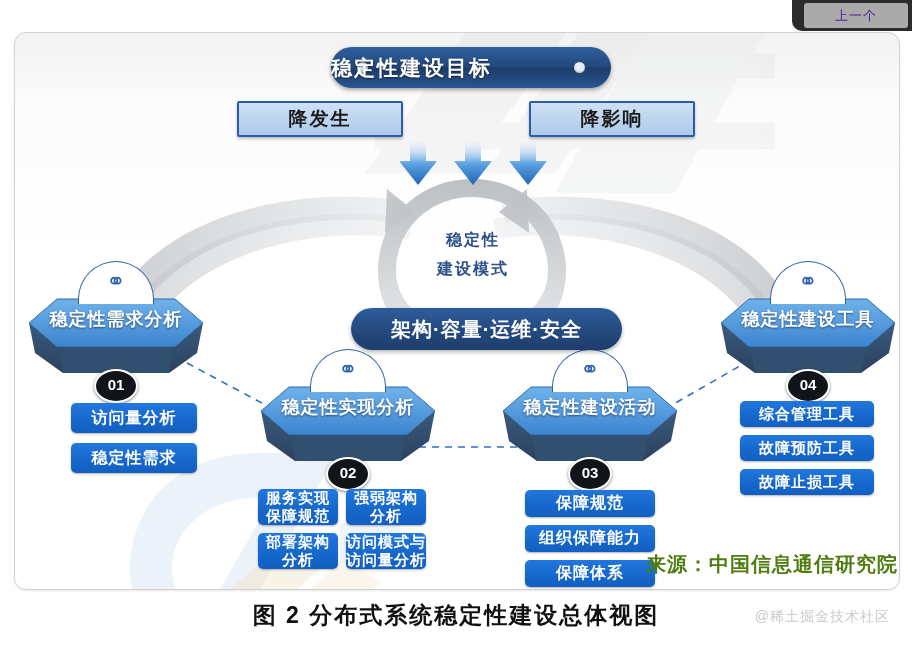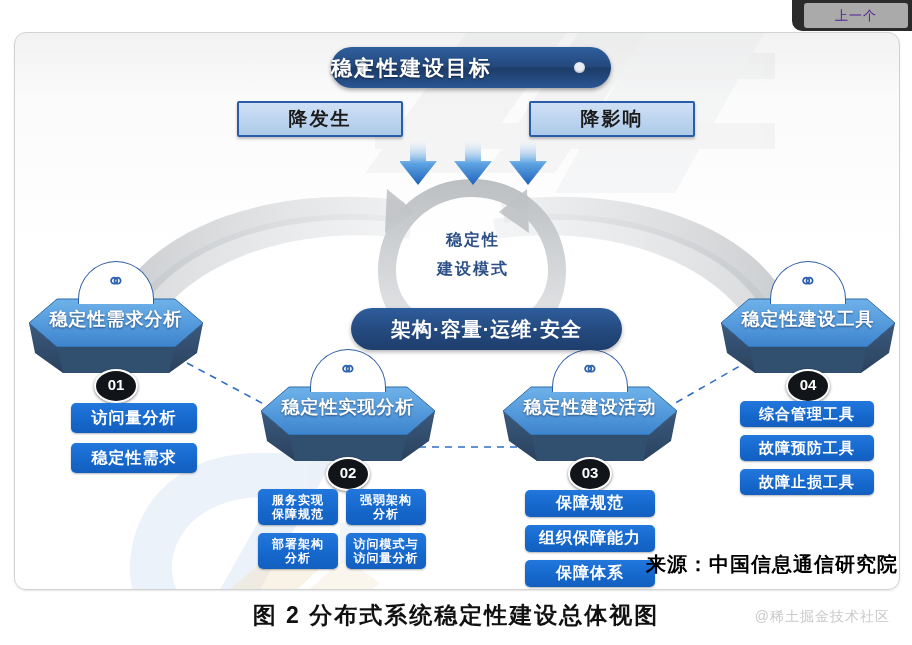--- a/index.html
+++ b/index.html
@@ -147,32 +147,32 @@
     text-align:center;display:flex;align-items:center;justify-content:center;
     box-shadow:0 1px 2px rgba(0,0,0,.30);
     letter-spacing:1px;line-height:1.18;
   }
 
   
   .chips-01{left:56px;top:370px;width:130px;flex-direction:column;gap:10px;}
   .chips-01 .chip{width:126px;height:30px;font-size:16px;}
   
   .chips-02{left:243px;top:456px;width:185px;gap:8px;}
-  .chips-02 .chip{width:80px;height:36px;font-size:12px;flex-direction:column;}
+  .chips-02 .chip{width:80px;height:36px;font-size:15px;flex-direction:column;}
   
   .chips-03{left:509px;top:457px;width:132px;flex-direction:column;gap:8px;align-items:center;}
   .chips-03 .chip{width:130px;height:27px;font-size:16px;}
   
   .chips-04{left:725px;top:368px;width:136px;flex-direction:column;gap:8px;}
   .chips-04 .chip{width:134px;height:26px;font-size:15px;}
 
   
   .source{
     position:absolute;right:14px;top:551px;
-    color:#000000;font-size:20px;font-weight:bold;letter-spacing:1px;
+    color:#4d7c0f;font-size:20px;font-weight:bold;letter-spacing:1px;
     z-index:50;
   }
   .caption{
     position:absolute;left:0;top:600px;width:912px;text-align:center;
     color:#111111;font-size:23px;font-weight:bold;letter-spacing:2px;
     z-index:50;
   }
   .site-wm{
     position:absolute;right:22px;top:608px;
     color:#c9c9c9;font-size:14px;letter-spacing:1px;z-index:50;

